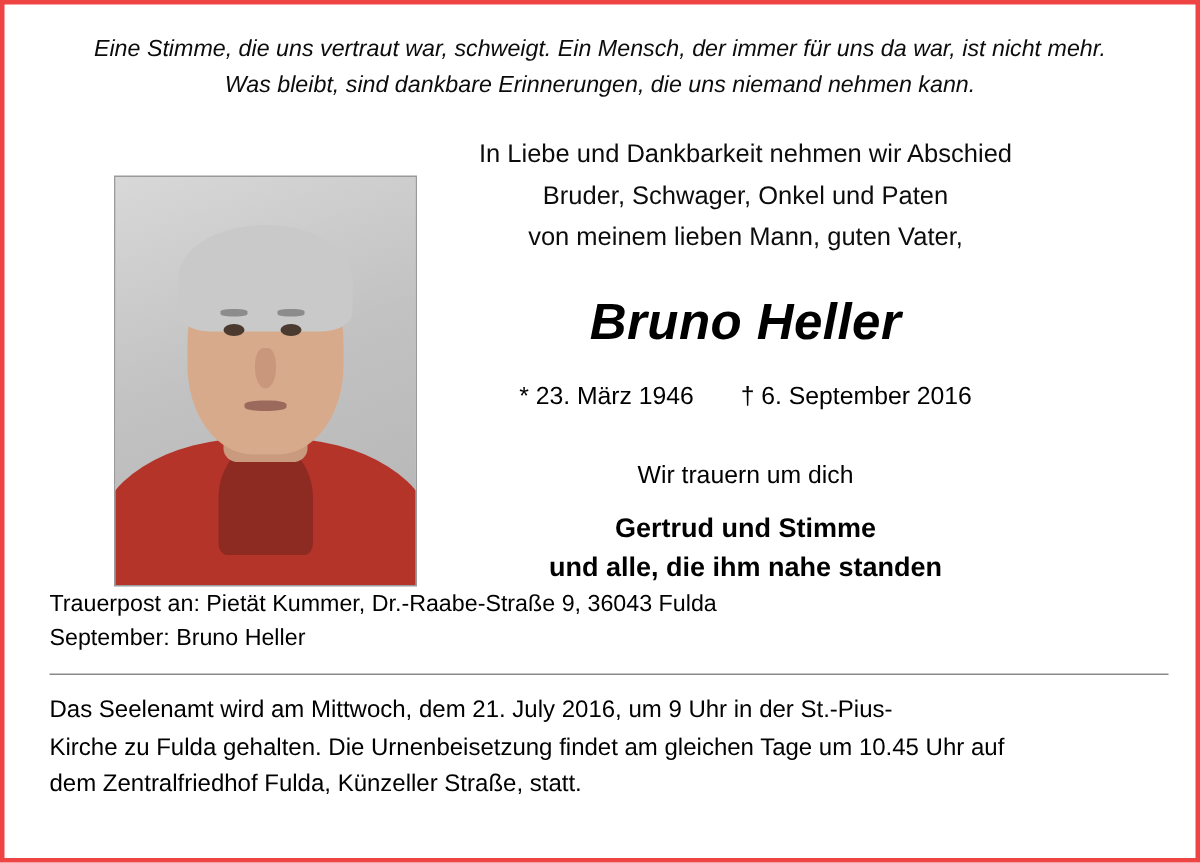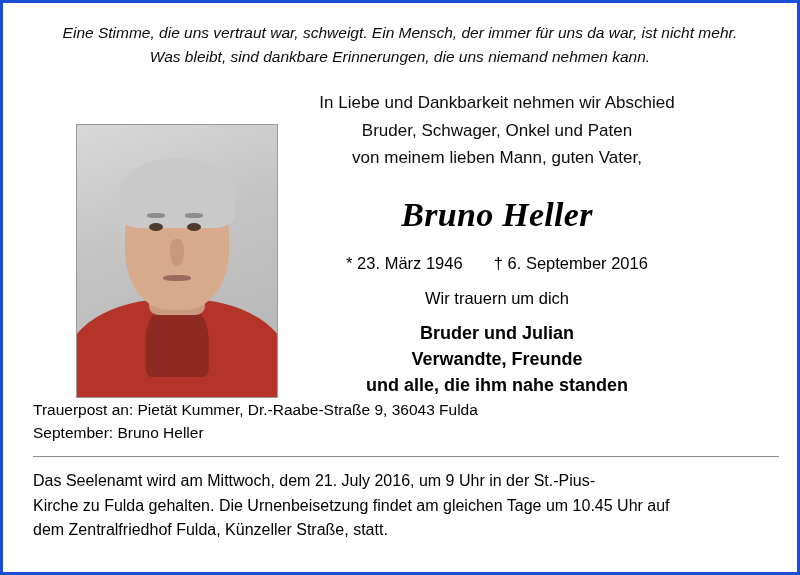--- a/index.html
+++ b/index.html
@@ -13,21 +13,21 @@
     font-family: "Liberation Sans", sans-serif;
     color: #000000;
     overflow: hidden;
   }
   .obituary {
     position: relative;
     box-sizing: border-box;
     width: 800px;
     height: 575px;
     background: #ffffff;
-    border: 3px solid #1d4ed8;
+    border: 3px solid #ef4444;
     padding: 0;
   }
 
   
   .epitaph {
     text-align: center;
     padding: 18px 28px 0 28px;
   }
   .epitaph-line {
     font-style: italic;
@@ -167,29 +167,28 @@
     font-size: 17px;
     line-height: 1.62;
     color: #0c0c0c;
   }
   .deceased-name {
     font-size: 34px;
     font-style: italic;
     font-weight: bold;
     margin-top: 24px;
     letter-spacing: 0.3px;
-    font-family: Liberation Serif, serif;
   }
   .dates {
     margin-top: 20px;
     font-size: 16.5px;
   }
   .dates .gap { display: inline-block; width: 22px; }
   .mourn-lead {
-    margin-top: 16px;
+    margin-top: 34px;
     font-size: 16.5px;
   }
   .mourners {
     margin-top: 12px;
     font-size: 18px;
     font-weight: bold;
     line-height: 1.45;
   }
 
   
@@ -251,22 +250,21 @@
 
       <div class="dates">
         <span>* 23. März 1946</span>
         <span class="gap"></span>
         <span>† 6. September 2016</span>
       </div>
 
       <div class="mourn-lead">Wir trauern um dich</div>
 
       <div class="mourners">
-        <div>Bruder und Julian</div>
-        <div>Verwandte, Freunde</div>
+        <div>Gertrud und Stimme</div>
         <div>und alle, die ihm nahe standen</div>
       </div>
     </div>
 
   </div>
 
   <div class="footer">
     <div class="contact">
       <div>Trauerpost an: Pietät Kummer, Dr.-Raabe-Straße 9, 36043 Fulda</div>
       <div>September: Bruno Heller</div>

